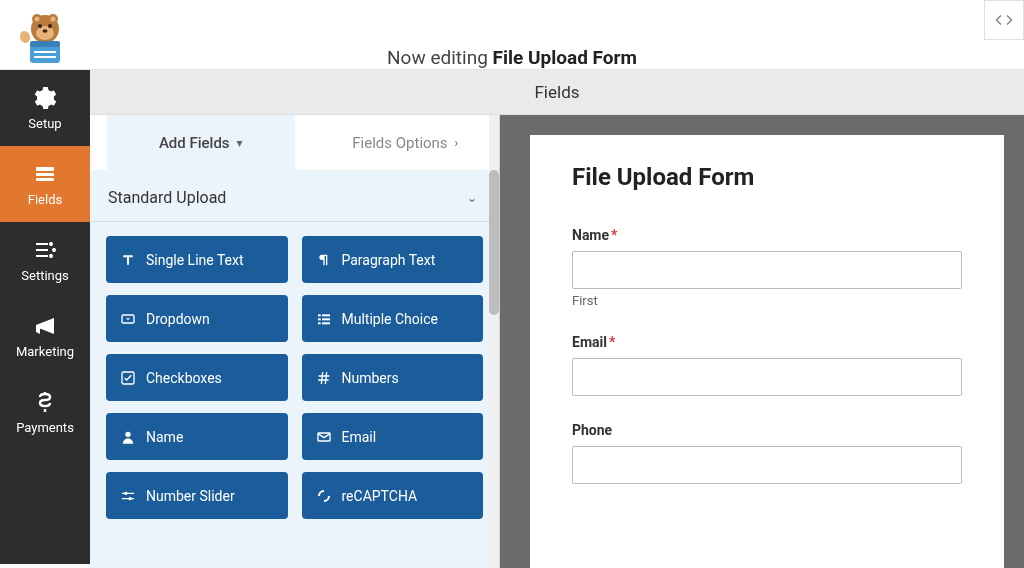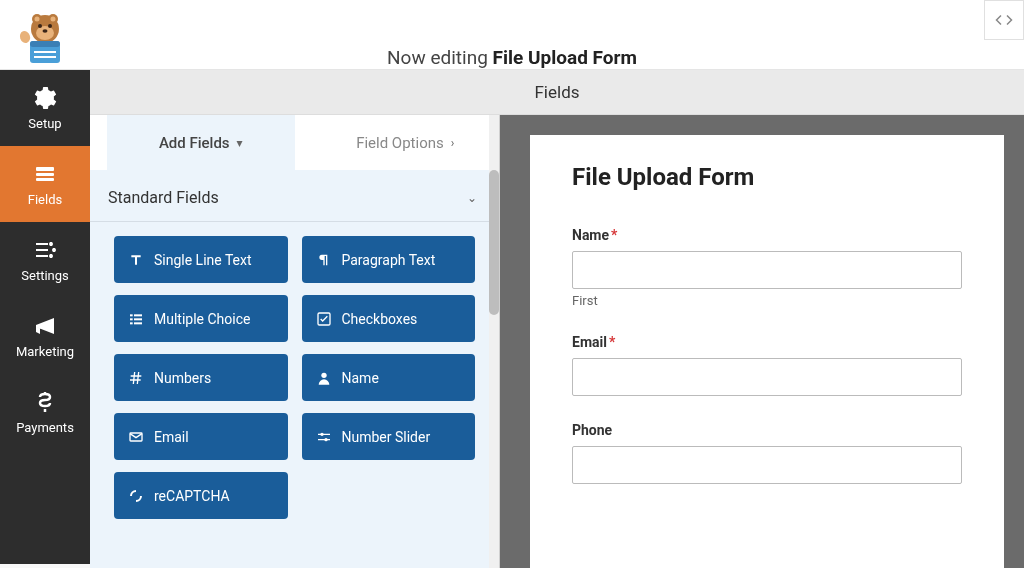--- a/index.html
+++ b/index.html
@@ -24,21 +24,21 @@
 .panel-tabs { height: 55px; display: flex; background: #fff; }
 .panel-tab { flex: 1; display: flex; align-items: center; justify-content: center; font-size: 15px; color: #444; cursor: pointer; gap: 7px; margin-left: 17px; }
 .panel-tab.active { background: #ecf4fb; font-weight: 500; }
 .panel-tab.inactive { color: #888; }
 
 .scroll-track { position: absolute; right: 0; top: 0; width: 10px; bottom: 0; background: #f0f0f0; }
 .scroll-thumb { position: absolute; right: 0; top: 55px; width: 10px; height: 145px; background: #bdbdbd; border-radius: 5px; }
 
 .section-head { padding: 18px 18px 14px 18px; display: flex; align-items: center; justify-content: space-between; font-size: 16px; color: #333; border-bottom: 1px solid #d5dde5; margin: 0 4px 0 0; cursor: pointer; }
 
-.field-grid { padding: 14px 24px; display: grid; grid-template-columns: 1fr 1fr; gap: 12px 14px; }
+.field-grid { padding: 14px 16px; display: grid; grid-template-columns: 1fr 1fr; gap: 12px 14px; }
 .field-btn { background: #1a5d9a; color: #fff; height: 47px; border-radius: 4px; display: flex; align-items: center; padding: 0 14px; font-size: 14px; cursor: pointer; gap: 10px; }
 .field-btn svg { width: 16px; height: 16px; fill: #fff; flex-shrink: 0; }
 
 .preview-wrap { flex: 1; background: #6b6b6b; padding: 20px 0 0 30px; }
 .preview { background: #fff; height: 100%; padding: 28px 42px; margin-right: 20px; }
 .preview h2 { font-size: 24px; font-weight: 700; color: #222; margin-bottom: 36px; }
 .form-label { font-size: 14px; font-weight: 700; color: #333; margin-bottom: 8px; display: block; }
 .req { color: #d63638; margin-left: 2px; }
 .name-row { display: flex; gap: 14px; margin-bottom: 26px; }
 .name-col { flex: 1; }
@@ -125,42 +125,49 @@
 
 <div class="main">
 
   <div class="panel">
     <div class="panel-tabs">
       <div class="panel-tab active">
         <span>Add Fields</span>
         <span class="chev">▾</span>
       </div>
       <div class="panel-tab inactive">
-        <span>Field Options</span>
+        <span>Fields Options</span>
         <span class="chev">›</span>
       </div>
     </div>
 
     <div class="section-head">
-      <span>Standard Fields</span>
+      <span>Standard Upload</span>
       <span class="chev">⌄</span>
     </div>
 
     <div class="field-grid">
       <div class="field-btn">
         <svg viewBox="0 0 24 24">
             <path d="M5 5h14v3h-5.5v11h-3V8H5V5z"></path>
           </svg>
         <span>Single Line Text</span>
       </div>
       <div class="field-btn">
         <svg viewBox="0 0 24 24">
             <path d="M9 4a4 4 0 000 8h2v8h2V6h2v14h2V4H9z"></path>
           </svg>
         <span>Paragraph Text</span>
+      </div>
+      <div class="field-btn">
+        <svg viewBox="0 0 24 24">
+            <rect x="3" y="6" width="18" height="12" rx="2" fill="none" stroke="#fff" stroke-width="2"></rect>
+            <path d="M9 11l3 3 3-3"></path>
+          </svg>
+        <span>Dropdown</span>
       </div>
       <div class="field-btn">
         <svg viewBox="0 0 24 24">
             <rect x="3" y="5" width="4" height="3"></rect>
             <rect x="9" y="5" width="12" height="3"></rect>
             <rect x="3" y="11" width="4" height="3"></rect>
             <rect x="9" y="11" width="12" height="3"></rect>
             <rect x="3" y="17" width="4" height="3"></rect>
             <rect x="9" y="17" width="12" height="3"></rect>
           </svg>

